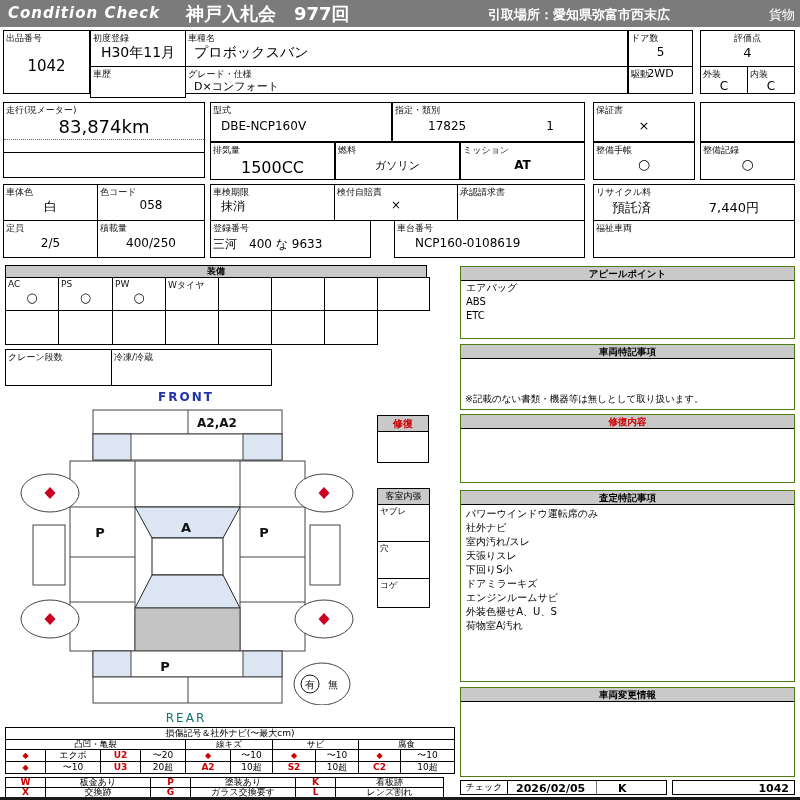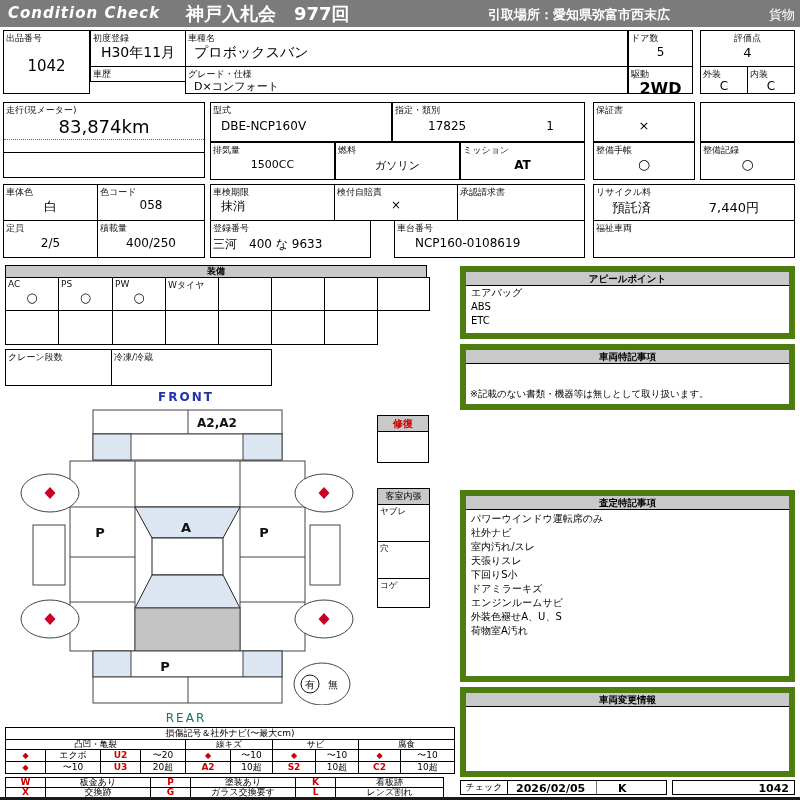--- a/index.html
+++ b/index.html
@@ -5,21 +5,21 @@
   html,body{margin:0;padding:0;background:#fff;}
   #page{position:relative;width:800px;height:800px;background:#fff;overflow:hidden;
         font-family:"DejaVu Sans","Liberation Sans",sans-serif;color:#000;}
   .box{position:absolute;border:1px solid #000;box-sizing:border-box;background:#fff;}
   .nob{border:none;background:transparent;}
   .lbl{position:absolute;top:1px;left:2px;font-size:9px;white-space:nowrap;color:#111;}
   .val{position:absolute;left:0;right:0;text-align:center;font-size:13px;white-space:nowrap;}
   .gray{background:#c9c9c9;}
   .red{color:#c00;}
   .hdrbar{position:absolute;left:0;top:0;width:800px;height:27px;background:#7b7b7b;color:#fff;}
-  .panel{position:absolute;left:460px;width:335px;border:6px solid #4d7c0f;box-sizing:border-box;background:#fff;}
+  .panel{position:absolute;left:460px;width:335px;border:1px solid #4d7c0f;box-sizing:border-box;background:#fff;}
   .panel-h{height:13px;background:#c9c9c9;border-bottom:1px solid #000;text-align:center;
            font-size:9.5px;font-weight:bold;line-height:13px;}
   .tline{font-size:10px;line-height:14px;padding-left:5px;white-space:nowrap;}
   .cell{position:absolute;border:1px solid #000;box-sizing:border-box;background:#fff;
         text-align:center;font-size:9px;overflow:hidden;white-space:nowrap;}
   .dotted-b{border-bottom:1px dotted #777;}
   svg text{font-family:"DejaVu Sans","Liberation Sans",sans-serif;}
 </style>
 </head>
 <body>
@@ -46,30 +46,30 @@
     <div class="val" style="top:13px;left:8px;right:auto;font-size:14px;text-align:left">プロボックスバン</div>
   </div>
   <div class="box" style="left:628px;top:30px;width:65px;height:37px">
     <span class="lbl">ドア数</span>
     <div class="val" style="top:14px;font-size:12px">5</div>
   </div>
   <div class="box" style="left:700px;top:30px;width:95px;height:37px">
     <span class="lbl" style="left:0;right:0;text-align:center">評価点</span>
     <div class="val" style="top:14px;font-size:13px">4</div>
   </div>
-  <div class="box" style="left:90px;top:66px;width:96px;height:16px">
+  <div class="box" style="left:90px;top:66px;width:96px;height:32px">
     <span class="lbl">車歴</span>
   </div>
   <div class="box" style="left:185px;top:66px;width:443px;height:28px">
     <span class="lbl">グレード・仕様</span>
     <div class="val" style="top:12px;left:8px;right:auto;font-size:11px;text-align:left">D×コンフォート</div>
   </div>
   <div class="box" style="left:628px;top:66px;width:65px;height:28px">
     <span class="lbl">駆動</span>
-    <div class="val" style="top:12px;font-size:16px;font-weight:bold">2WD</div>
+    <div class="val" style="top:0;font-size:11px;font-weight:normal">2WD</div>
   </div>
   <div class="box" style="left:700px;top:66px;width:48px;height:28px">
     <span class="lbl">外装</span>
     <div class="val" style="top:12px;font-size:12px">C</div>
   </div>
   <div class="box" style="left:747px;top:66px;width:48px;height:28px">
     <span class="lbl">内装</span>
     <div class="val" style="top:12px;font-size:12px">C</div>
   </div>
 
@@ -88,21 +88,21 @@
     <span style="position:absolute;left:35px;top:16px;font-size:12px">17825</span>
     <span style="position:absolute;right:30px;top:16px;font-size:12px">1</span>
   </div>
   <div class="box" style="left:593px;top:102px;width:102px;height:40px">
     <span class="lbl">保証書</span>
     <div class="val" style="top:15px;font-size:13px">×</div>
   </div>
   <div class="box" style="left:700px;top:102px;width:95px;height:40px"></div>
   <div class="box" style="left:210px;top:142px;width:125px;height:38px">
     <span class="lbl">排気量</span>
-    <div class="val" style="top:15px;font-size:11px">1500CC</div>
+    <div class="val" style="top:15px;font-size:16px">1500CC</div>
   </div>
   <div class="box" style="left:335px;top:142px;width:125px;height:38px">
     <span class="lbl">燃料</span>
     <div class="val" style="top:15px;font-size:11px">ガソリン</div>
   </div>
   <div class="box" style="left:460px;top:142px;width:125px;height:38px">
     <span class="lbl">ミッション</span>
     <div class="val" style="top:15px;font-size:12px;font-weight:bold">AT</div>
   </div>
   <div class="box" style="left:593px;top:142px;width:102px;height:38px">
@@ -269,20 +269,23 @@
     <div class="tline">エアバッグ</div>
     <div class="tline">ABS</div>
     <div class="tline">ETC</div>
   </div>
 
   <div class="panel" style="top:344px;height:66px">
     <div class="panel-h">車両特記事項</div>
     <div style="position:absolute;left:4px;bottom:3px;font-size:9.5px;white-space:nowrap">※記載のない書類・機器等は無しとして取り扱います。</div>
   </div>
 
+  <div class="panel" style="top:414px;height:69px">
+    <div class="panel-h red">修復内容</div>
+  </div>
 
   <div class="panel" style="top:490px;height:192px">
     <div class="panel-h">査定特記事項</div>
     <div style="padding-top:2px">
       <div class="tline">パワーウインドウ運転席のみ</div>
       <div class="tline">社外ナビ</div>
       <div class="tline">室内汚れ/スレ</div>
       <div class="tline">天張りスレ</div>
       <div class="tline">下回りS小</div>
       <div class="tline">ドアミラーキズ</div>

